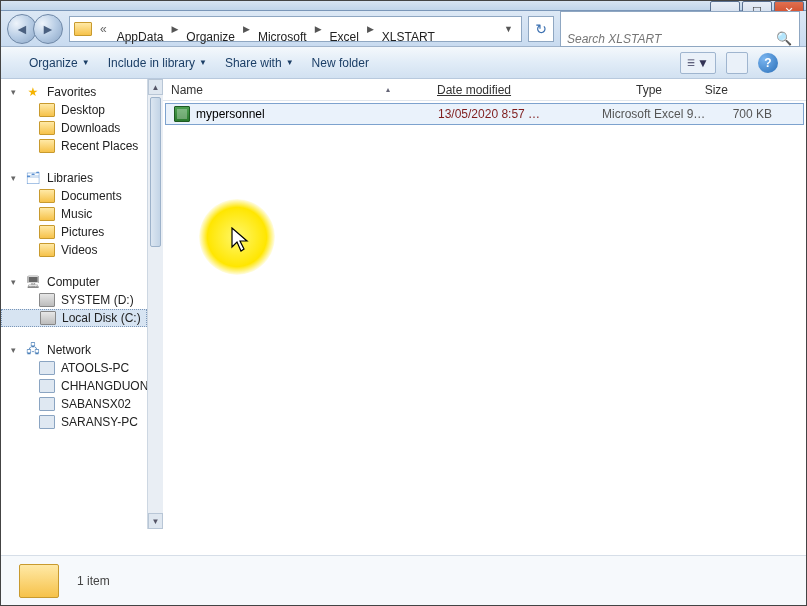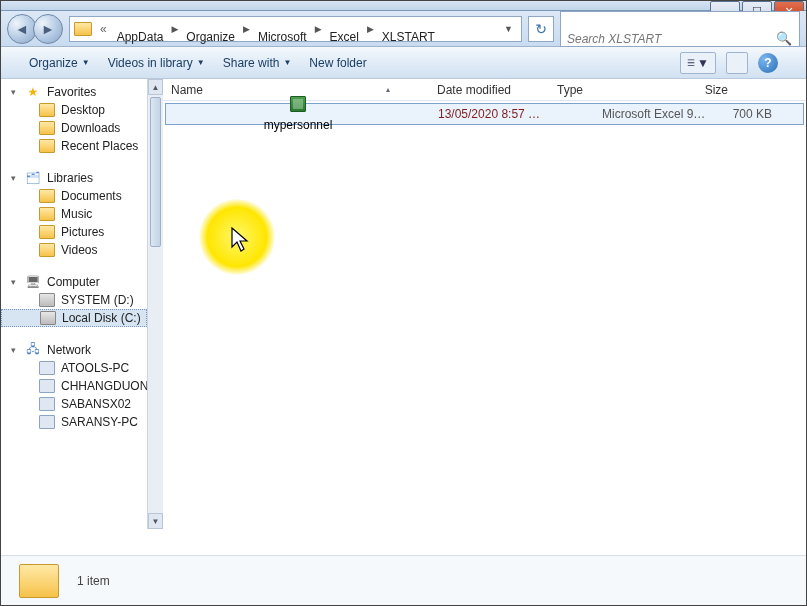--- a/index.html
+++ b/index.html
@@ -60,27 +60,27 @@
   .ico-comp { color: #666; }
   .ico-net { color: #4a7fb8; }
   .ico-pc { background: #dfe8f2; border: 1px solid #8aa4c2; border-radius: 1px; }
   
   
   .filelist { flex: 1; background: #fff; position: relative; }
   .columns { display: flex; height: 22px; border-bottom: 1px solid #e0e6ed; align-items: center; color: #333; }
   .col { padding: 0 8px; border-right: 1px solid transparent; cursor: pointer; }
   .col-name { width: 266px; display: flex; align-items: center; gap: 4px; }
   .sort-ind { font-size: 8px; color: #667; margin-left: auto; padding-right: 30px; }
-  .col-date { width: 120px; }
-  .col-type { width: 122px; }
+  .col-date { width: 120px; text-decoration: underline; }
+  .col-type { width: 122px; text-align: right; }
   .col-size { width: 66px; text-align: right; }
   
   .file-row { display: flex; height: 22px; align-items: center; margin: 2px 2px; border: 1px solid #7da2ce; background: #eaf2fb; cursor: pointer; position: relative; }
   .file-row .cell { padding: 0 8px; white-space: nowrap; overflow: hidden; text-overflow: ellipsis; }
-  .file-row .c-name { width: 264px; display: flex; align-items: center; gap: 6px; flex-direction: column; }
+  .file-row .c-name { width: 264px; display: flex; align-items: center; gap: 6px; }
   .file-row .c-date { width: 120px; color: #7f1d1d; }
   .file-row .c-type { width: 122px; color: #555; margin-left: 44px; }
   .file-row .c-size { width: 64px; text-align: right; color: #555; }
   .xl-icon { width: 16px; height: 16px; background: linear-gradient(to bottom, #4ca050, #2a7a2e); border: 1px solid #1e5a22; border-radius: 1px; position: relative; }
   .xl-icon::after { content: ""; position: absolute; left: 2px; top: 2px; right: 2px; bottom: 2px; background: #fff; opacity: 0.3; }
   
   
   .highlight-spot { position: absolute; width: 76px; height: 76px; border-radius: 50%; background: radial-gradient(circle, #fff76a 0%, #ffe600 55%, rgba(255,230,0,0) 72%); left: 198px; top: 120px; pointer-events: none; z-index: 5; mix-blend-mode: multiply; }
   .cursor-img { position: absolute; left: 230px; top: 148px; z-index: 6; pointer-events: none; }
   .cursor-img svg { width: 20px; height: 28px; }
@@ -126,21 +126,21 @@
     <span class="search-icon">🔍</span>
   </div>
 </div>
 
 <div class="toolbar">
   <div class="tool-item">
     <span>Organize</span>
     <span class="arrow">▼</span>
   </div>
   <div class="tool-item">
-    <span>Videos in library</span>
+    <span>Include in library</span>
     <span class="arrow">▼</span>
   </div>
   <div class="tool-item">
     <span>Share with</span>
     <span class="arrow">▼</span>
   </div>
   <div class="tool-item">
     <span>New folder</span>
   </div>
   <div class="toolbar-right">

